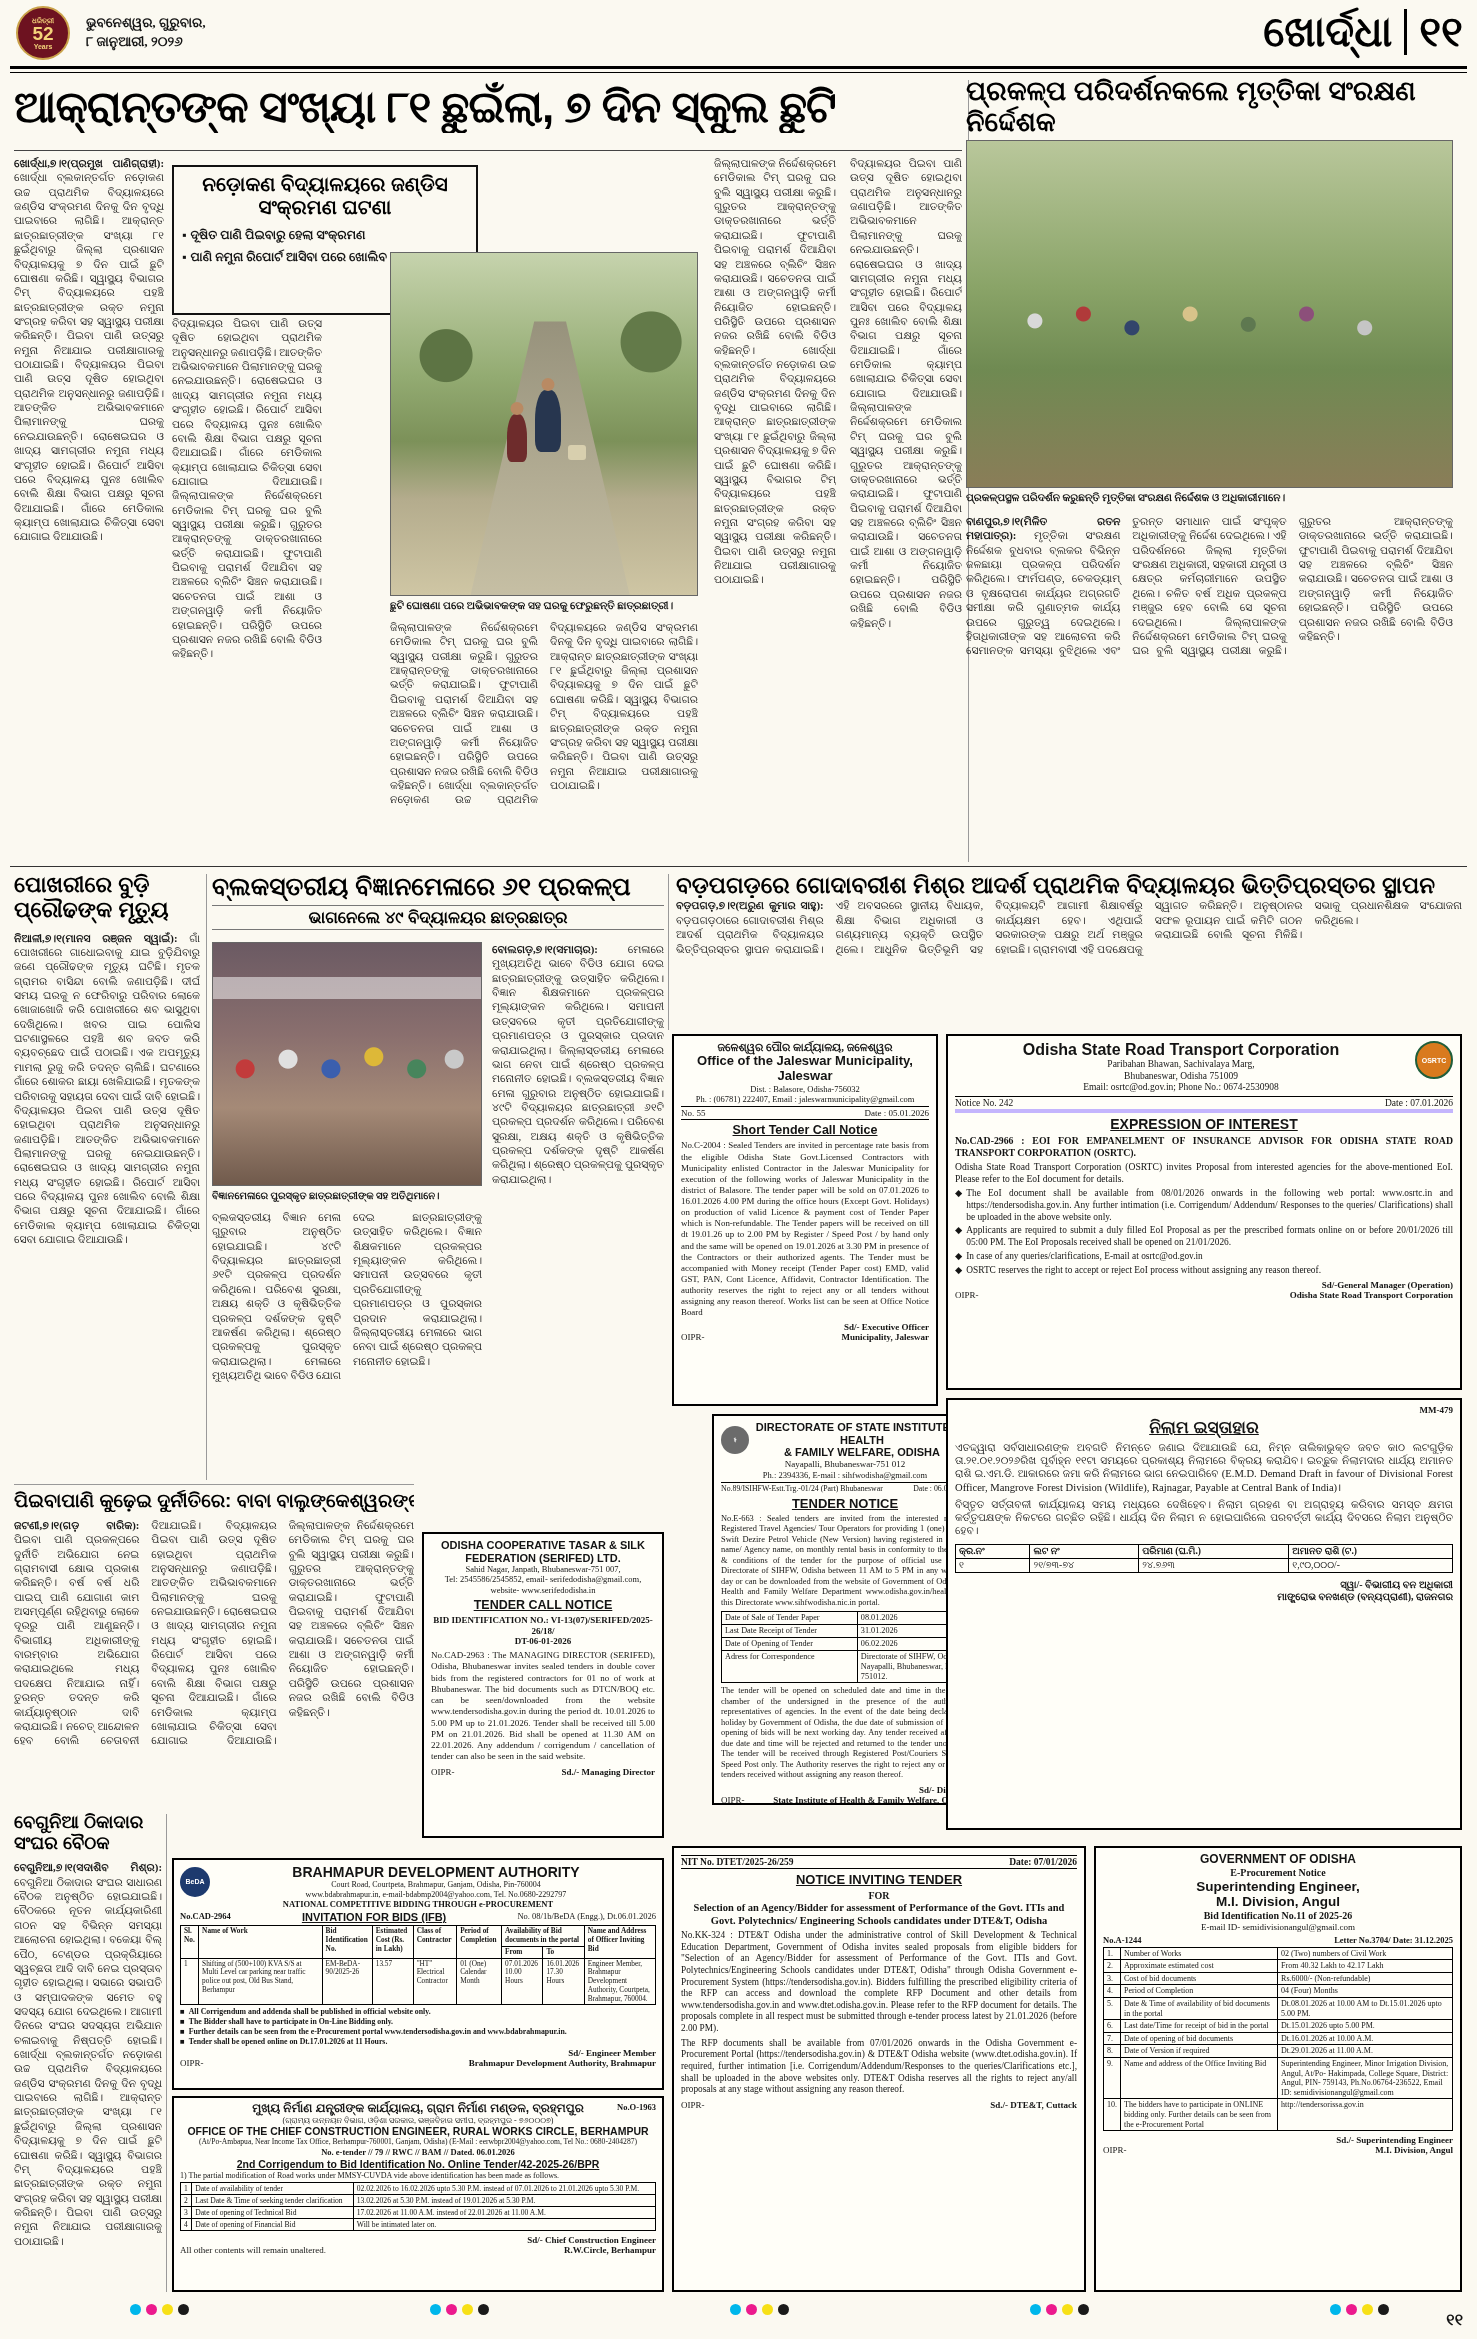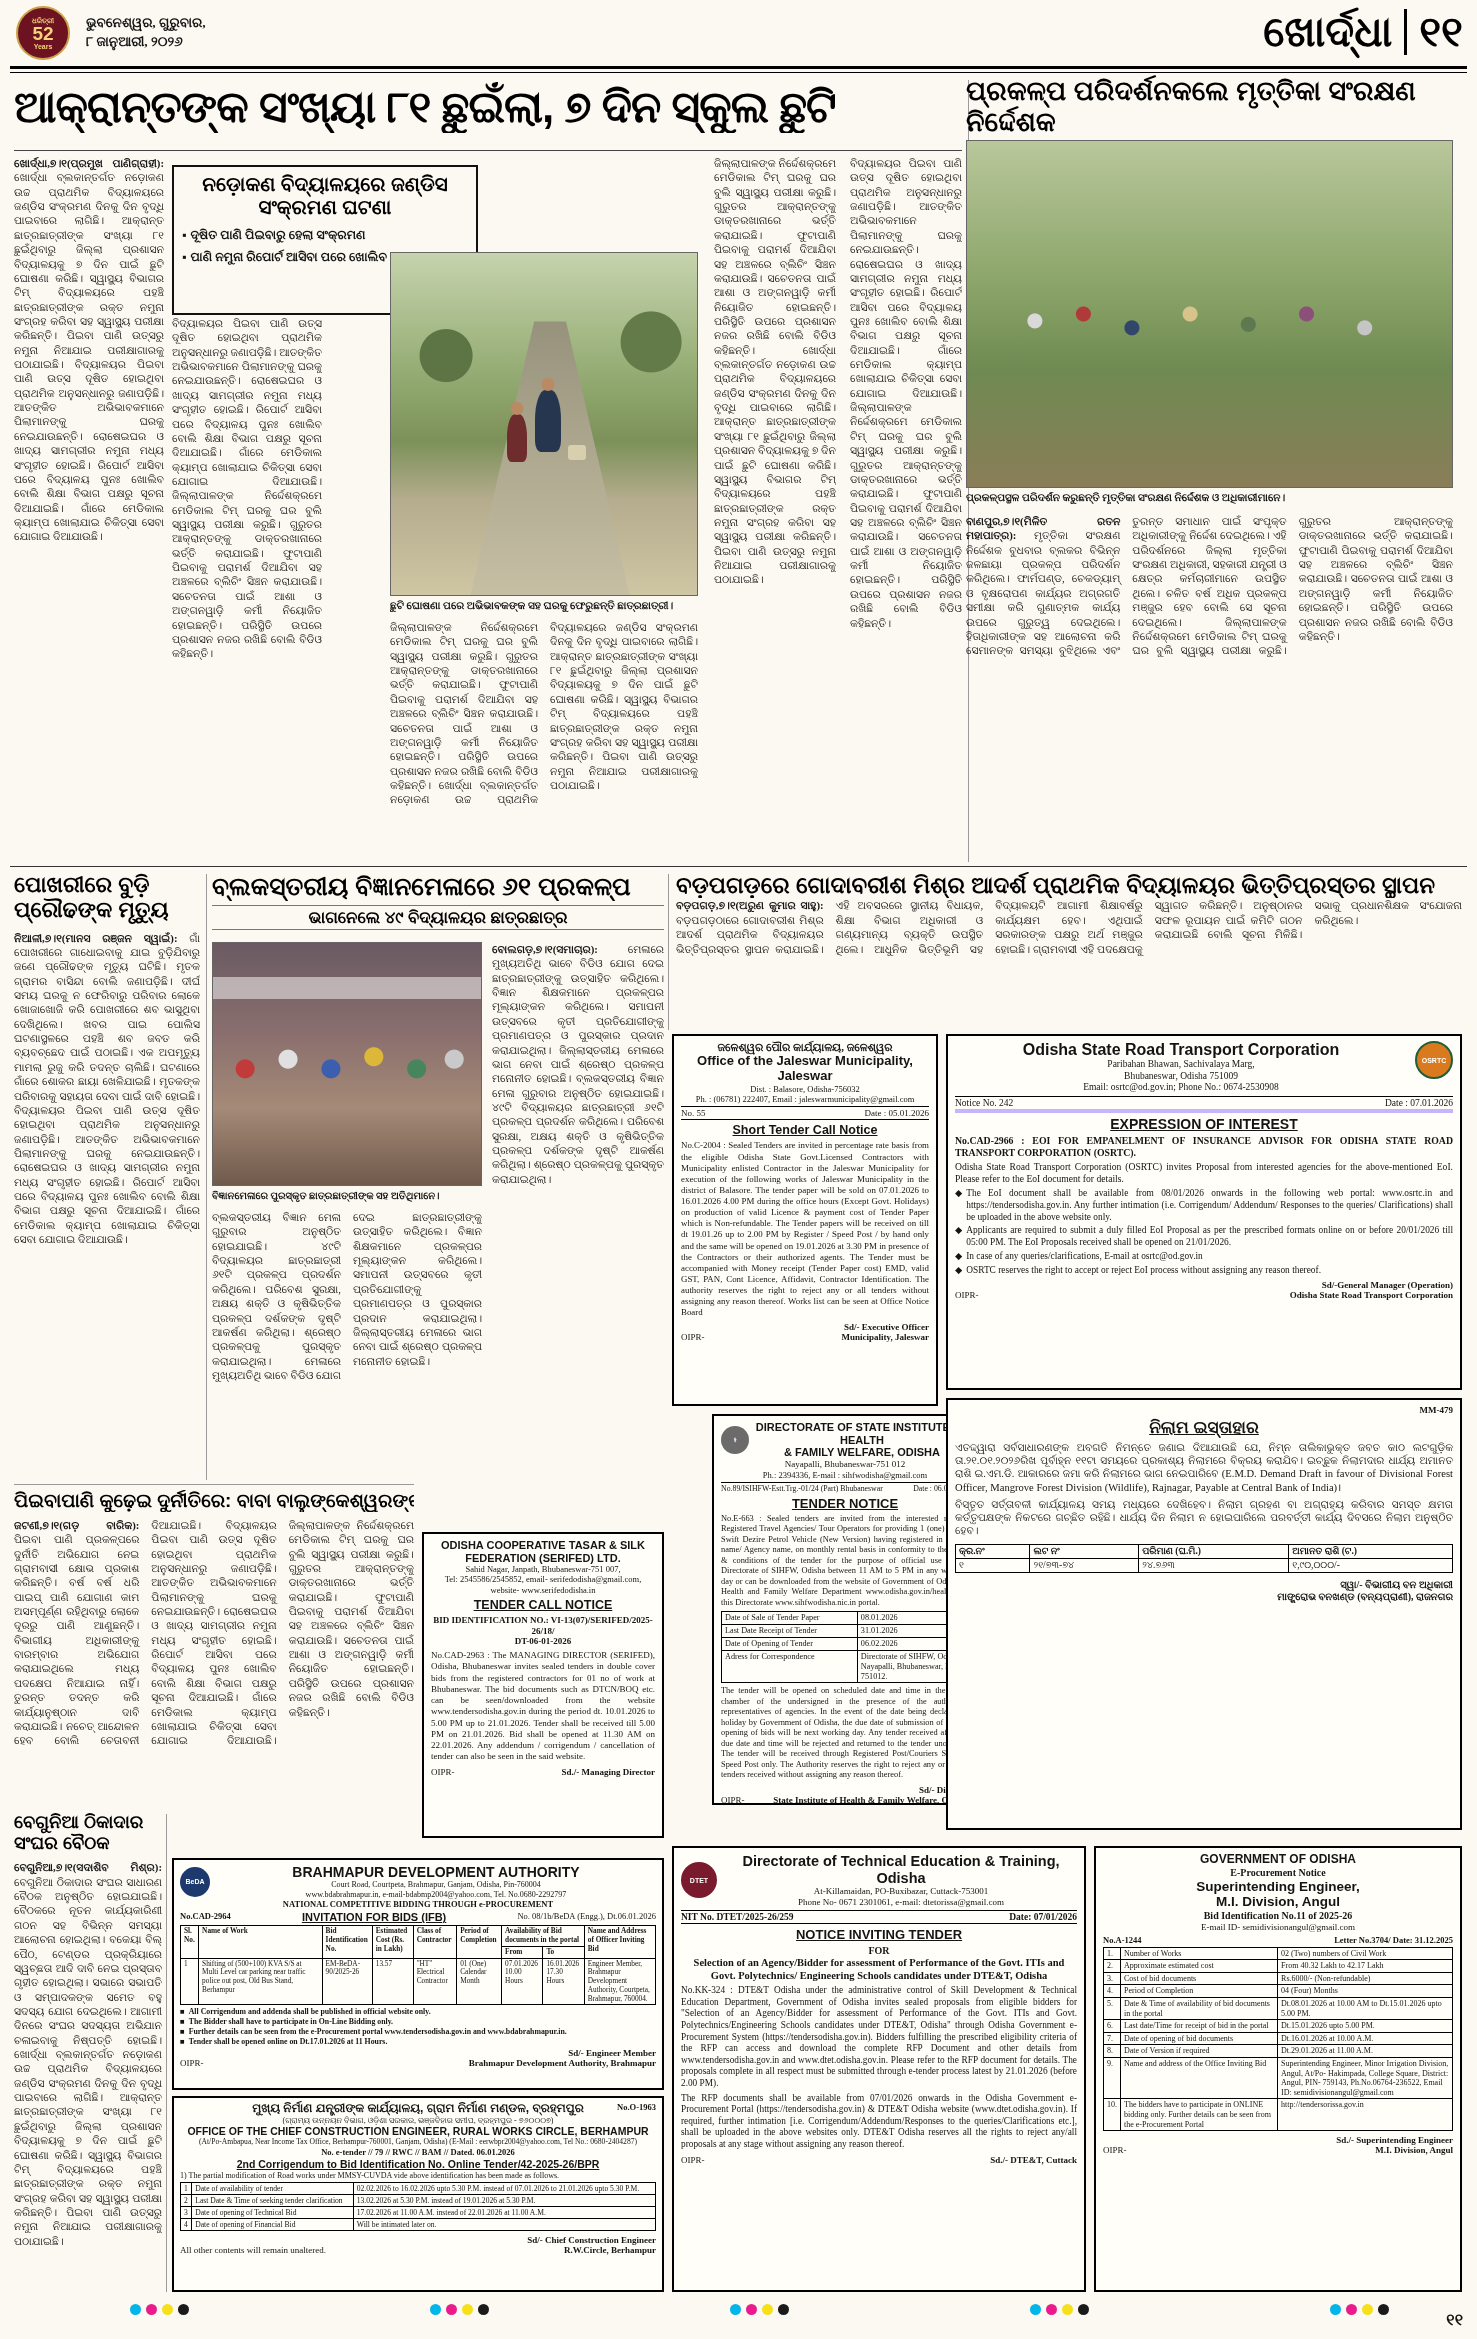--- a/index.html
+++ b/index.html
@@ -431,28 +431,20 @@
     <div class="n-foot">
       <span>All other contents will remain unaltered.</span>
       <span class="sg">
         <span style="display:block">Sd/- Chief Construction Engineer</span>
         <span style="display:block">R.W.Circle, Berhampur</span>
       </span>
     </div>
   </section>
 
   <section class="notice" style="left:672px;top:1846px;width:414px;height:446px">
-    <div style="display:flex;gap:8px;align-items:center">
-      <div class="logo-circ" style="width:36px;height:36px;background:#7a1a2e;font-size:7px">DTET</div>
-      <div style="flex:1">
-        <div class="n-name" style="font-size:14.5px">Directorate of Technical Education &amp; Training, Odisha</div>
-        <div class="n-sm" style="font-size:9px">At-Killamaidan, PO-Buxibazar, Cuttack-753001</div>
-        <div class="n-sm" style="font-size:9px">Phone No- 0671 2301061, e-mail: dtetorissa@gmail.com</div>
-      </div>
-    </div>
     <div class="n-row" style="border-top:1px solid #000;border-bottom:1px solid #000;padding:1px 0;font-size:9.5px;font-weight:bold">
       <span>NIT No. DTET/2025-26/259</span>
       <span>Date: 07/01/2026</span>
     </div>
     <div class="n-title" style="font-size:13px">NOTICE INVITING TENDER</div>
     <div class="n-sm" style="font-size:10px;font-weight:bold">FOR</div>
     <div class="n-sm" style="font-size:10.5px;font-weight:bold">Selection of an Agency/Bidder for assessment of Performance of the Govt. ITIs and Govt. Polytechnics/ Engineering Schools candidates under DTE&amp;T, Odisha</div>
     <div class="n-body" style="font-size:9.3px;margin-top:3px">No.KK-324 : DTE&amp;T Odisha under the administrative control of Skill Development &amp; Technical Education Department, Government of Odisha invites sealed proposals from eligible bidders for "Selection of an Agency/Bidder for assessment of Performance of the Govt. ITIs and Govt. Polytechnics/Engineering Schools candidates under DTE&amp;T, Odisha" through Odisha Government e-Procurement System (https://tendersodisha.gov.in). Bidders fulfilling the prescribed eligibility criteria of the RFP can access and download the complete RFP Document and other details from www.tendersodisha.gov.in and www.dtet.odisha.gov.in. Please refer to the RFP document for details. The proposals complete in all respect must be submitted through e-tender process latest by 21.01.2026 (before 2.00 PM).</div>
     <div class="n-body" style="font-size:9.3px;margin-top:3px">The RFP documents shall be available from 07/01/2026 onwards in the Odisha Government e-Procurement Portal (https://tendersodisha.gov.in) &amp; DTE&amp;T Odisha website (www.dtet.odisha.gov.in). If required, further intimation [i.e. Corrigendum/Addendum/Responses to the queries/Clarifications etc.], shall be uploaded in the above websites only. DTE&amp;T Odisha reserves all the rights to reject any/all proposals at any stage without assigning any reason thereof.</div>
     <div class="n-foot">

